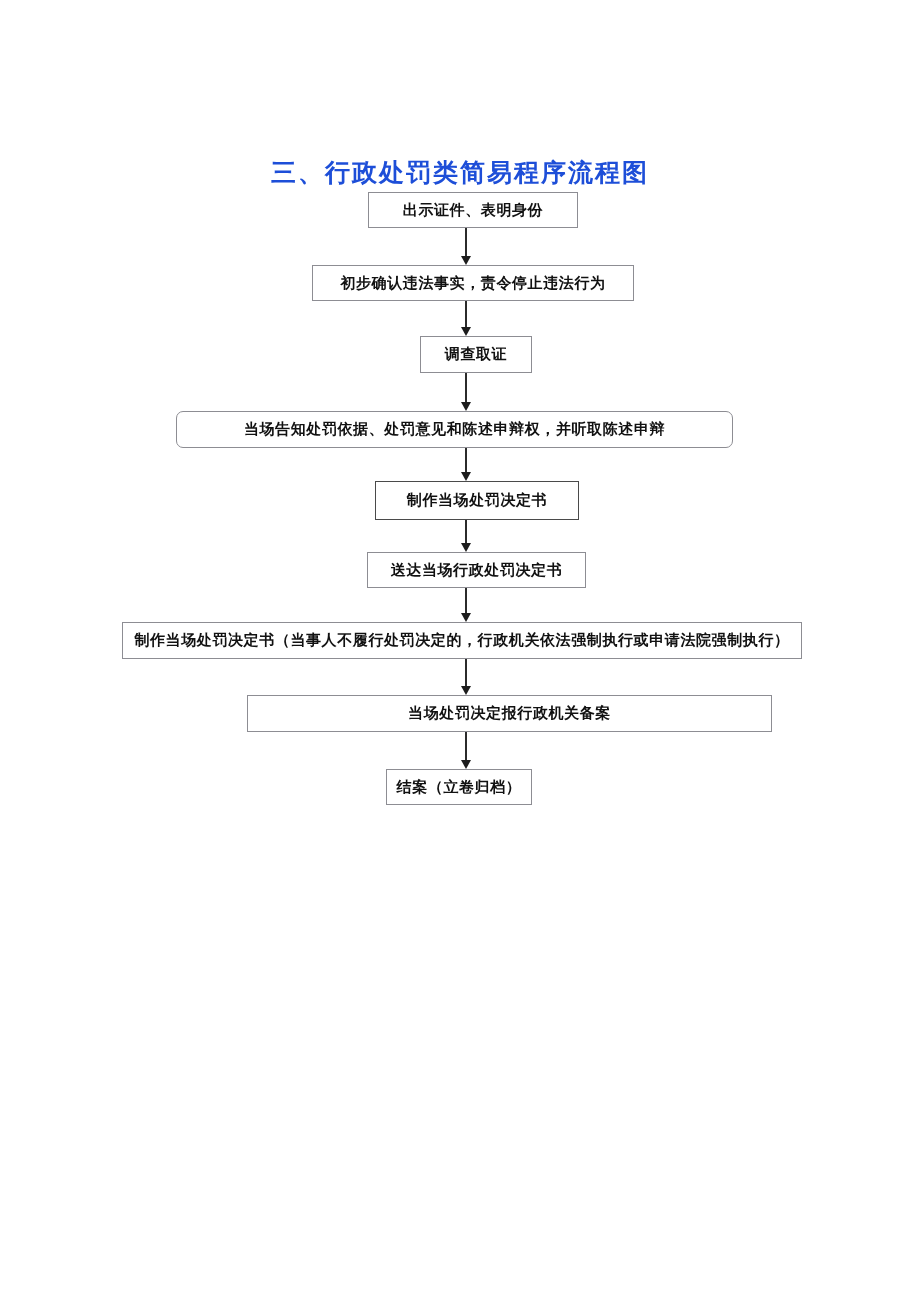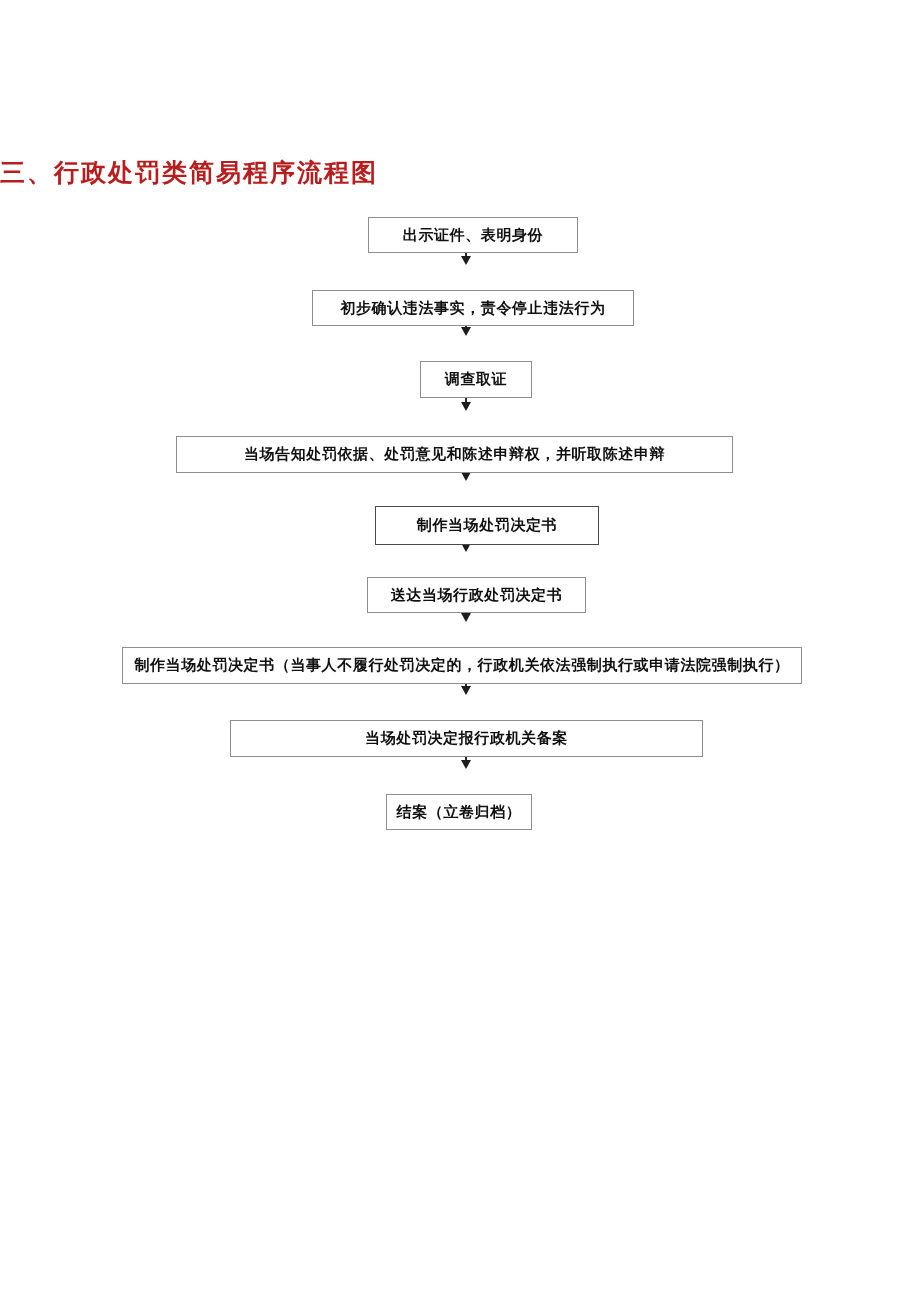--- a/index.html
+++ b/index.html
@@ -23,46 +23,46 @@
     height: 1301px;
     background: #ffffff;
   }
 
   
   .chart-title {
     position: absolute;
     left: 0;
     top: 158px;
     width: 920px;
+    text-align: center;
     font-family: "Liberation Serif", "DejaVu Serif", serif;
     font-size: 25px;
     font-weight: 600;
     letter-spacing: 2px;
-    color: #b91c1c;
+    color: #1d4ed8;
     white-space: nowrap;
     line-height: 30px;
   }
 
   
   .flow-box {
     position: absolute;
     box-sizing: border-box;
     border: 1px solid #8d8d93;
     background: #ffffff;
     display: flex;
     align-items: center;
     justify-content: center;
     color: #111111;
     font-family: "Liberation Serif", "DejaVu Serif", serif;
     font-size: 15px;
     font-weight: 600;
     letter-spacing: 0.6px;
     white-space: nowrap;
     line-height: 1;
-    margin-top: 25px;
   }
   .flow-box.strong {
     border: 1px solid #4a4a4a;
   }
 
   
   .connector {
     position: absolute;
     width: 14px;
     display: block;
@@ -126,33 +126,33 @@
       </div>
       <div class="flow-box" style="left: 368px; top: 192px; width: 210px; height: 36px;">
         <span>出示证件、表明身份</span>
       </div>
       <div class="flow-box" style="left: 312px; top: 265px; width: 322px; height: 36px;">
         <span>初步确认违法事实，责令停止违法行为</span>
       </div>
       <div class="flow-box" style="left: 420px; top: 336px; width: 112px; height: 37px;">
         <span>调查取证</span>
       </div>
-      <div class="flow-box" style="left: 176px; top: 411px; width: 557px; height: 37px;">
+      <div class="flow-box" style="left: 176px; top: 411px; width: 557px; height: 37px; border-radius: 7px;">
         <span>当场告知处罚依据、处罚意见和陈述申辩权，并听取陈述申辩</span>
       </div>
-      <div class="flow-box strong" style="left: 375px; top: 481px; width: 224px; height: 39px;">
+      <div class="flow-box strong" style="left: 375px; top: 481px; width: 204px; height: 39px;">
         <span>制作当场处罚决定书</span>
       </div>
       <div class="flow-box" style="left: 367px; top: 552px; width: 219px; height: 36px;">
         <span>送达当场行政处罚决定书</span>
       </div>
       <div class="flow-box" style="left: 122px; top: 622px; width: 680px; height: 37px;">
         <span>制作当场处罚决定书（当事人不履行处罚决定的，行政机关依法强制执行或申请法院强制执行）</span>
       </div>
-      <div class="flow-box" style="left: 230px; top: 695px; width: 473px; height: 37px; text-align: center;">
+      <div class="flow-box" style="left: 247px; top: 695px; width: 525px; height: 37px; text-align: center;">
         <span>当场处罚决定报行政机关备案</span>
       </div>
       <div class="flow-box" style="left: 386px; top: 769px; width: 146px; height: 36px;">
         <span>结案（立卷归档）</span>
       </div>
     </div>
 
 </div>
 
 </body></html>

